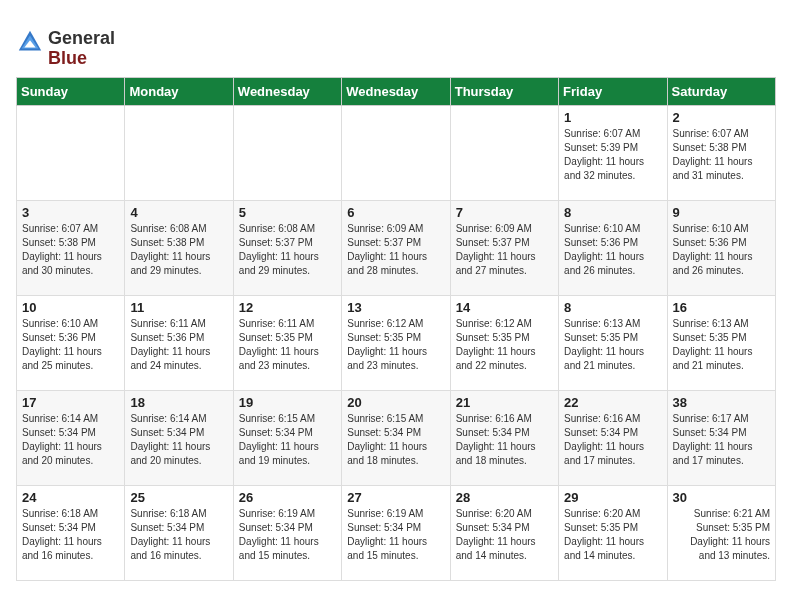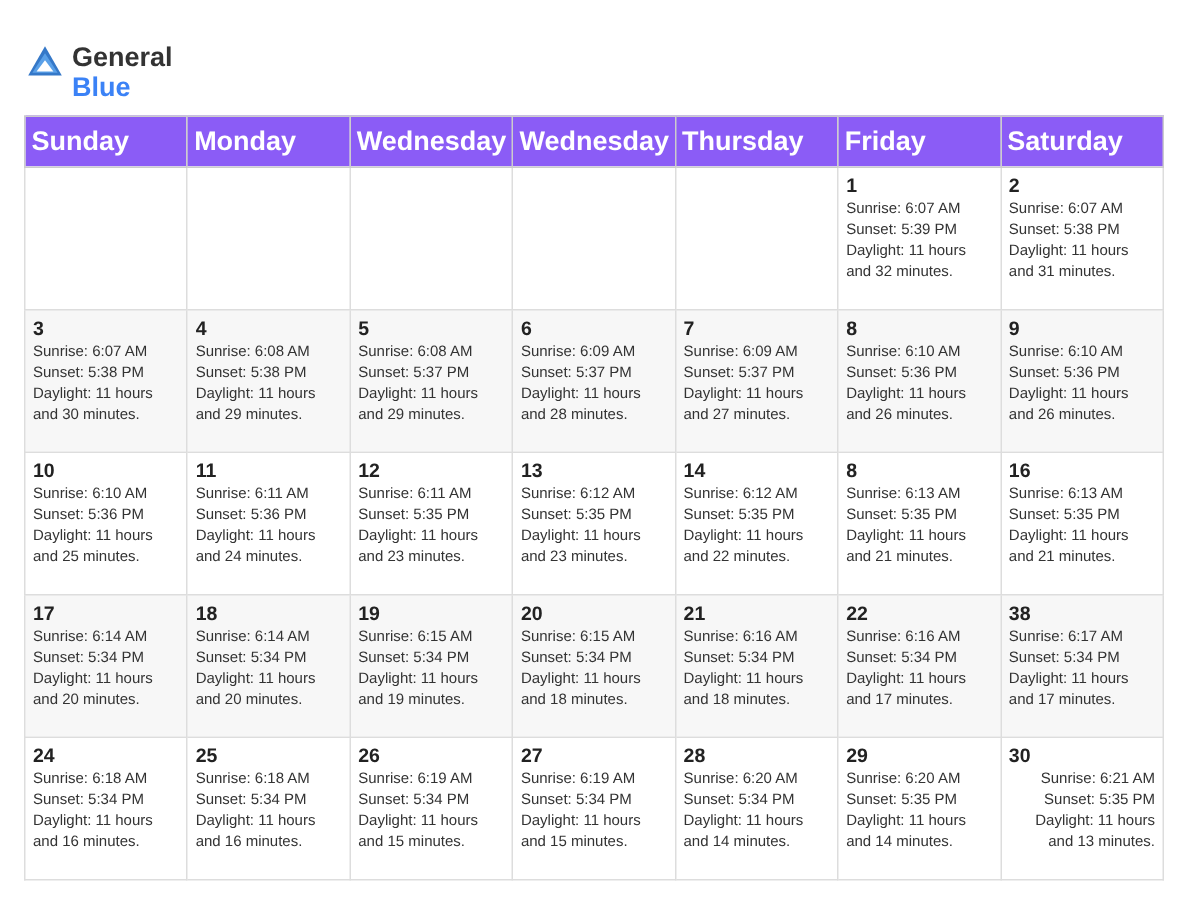--- a/index.html
+++ b/index.html
@@ -21,21 +21,21 @@
       align-items: center;
       gap: 4px;
     }
     .logo-text {
       font-size: 18px;
       font-weight: bold;
       line-height: 1.1;
       margin-top: 13px;
     }
     .logo-general { color: #333; }
-    .logo-blue { color: #3b82f6; }
+    .logo-blue { color: #7f1d1d; }
     .logo-icon {
       width: 28px;
       height: 28px;
     }
     .title-block {
       text-align: right;
     }
     .month-title {
       font-size: 32px;
       font-weight: normal;
@@ -44,23 +44,23 @@
     .location {
       font-size: 15px;
       color: #555;
     }
     table {
       width: 100%;
       border-collapse: collapse;
       table-layout: fixed;
     }
     th {
-      background: #8b5cf6;
+      background: #15803d;
       color: #fff;
-      font-size: 18px;
+      font-size: 13px;
       font-weight: bold;
       padding: 6px 4px;
       text-align: left;
       border: 1px solid #ccc;
     }
     td {
       vertical-align: top;
       border: 1px solid #ddd;
       padding: 4px 5px;
       height: 95px;

